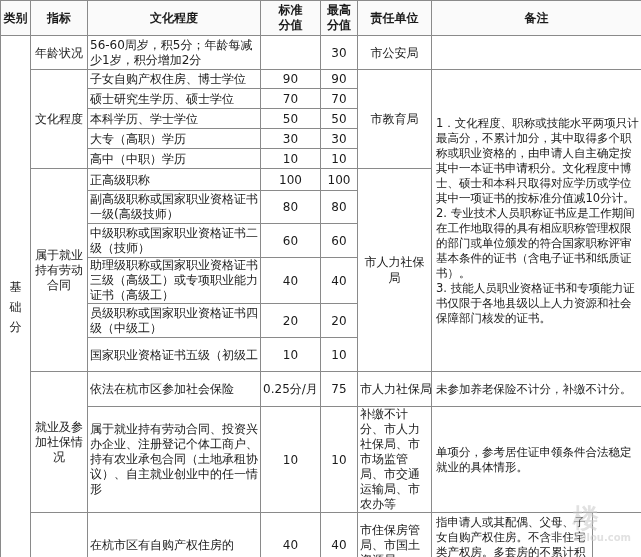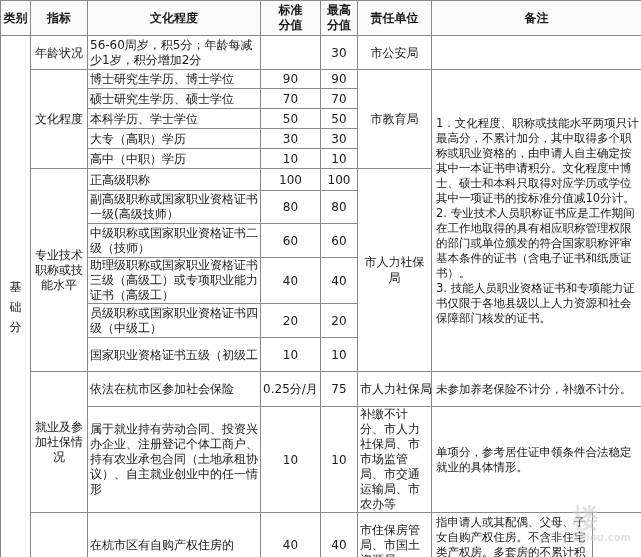--- a/index.html
+++ b/index.html
@@ -50,21 +50,21 @@
       <td class="c">年龄状况</td>
       <td class="l tall">56-60周岁，积5分；年龄每减少1岁，积分增加2分</td>
       <td class="num"></td>
       <td class="num">30</td>
       <td class="c">市公安局</td>
       <td class="note"></td>
     </tr>
 
     <tr style="height:19px">
       <td rowspan="5" class="c">文化程度</td>
-      <td class="l">博士研究生学历、博士学位</td>
+      <td class="l">子女自购产权住房、博士学位</td>
       <td class="num">90</td>
       <td class="num">90</td>
       <td rowspan="5" class="c">市教育局</td>
       <td rowspan="11" class="note" style="white-space:pre-line">1．文化程度、职称或技能水平两项只计最高分，不累计加分，其中取得多个职称或职业资格的，由申请人自主确定按其中一本证书申请积分。文化程度中博士、硕士和本科只取得对应学历或学位其中一项证书的按标准分值减10分计。
 2. 专业技术人员职称证书应是工作期间在工作地取得的具有相应职称管理权限的部门或单位颁发的符合国家职称评审基本条件的证书（含电子证书和纸质证书）。
 3. 技能人员职业资格证书和专项能力证书仅限于各地县级以上人力资源和社会保障部门核发的证书。</td>
     </tr>
     <tr style="height:20px">
       <td class="l">硕士研究生学历、硕士学位</td>
       <td class="num">70</td>
@@ -80,21 +80,21 @@
       <td class="num">30</td>
       <td class="num">30</td>
     </tr>
     <tr style="height:20px">
       <td class="l">高中（中职）学历</td>
       <td class="num">10</td>
       <td class="num">10</td>
     </tr>
 
     <tr style="height:22px">
-      <td rowspan="6" class="c tall">专业技术职称或技能水平</td>
+      <td rowspan="6" class="c tall">属于就业持有劳动合同</td>
       <td class="l">正高级职称</td>
       <td class="num">100</td>
       <td class="num">100</td>
       <td rowspan="6" class="c">市人力社保局</td>
     </tr>
     <tr style="height:33px">
       <td class="l tall">副高级职称或国家职业资格证书一级(高级技师）</td>
       <td class="num">80</td>
       <td class="num">80</td>
     </tr>

